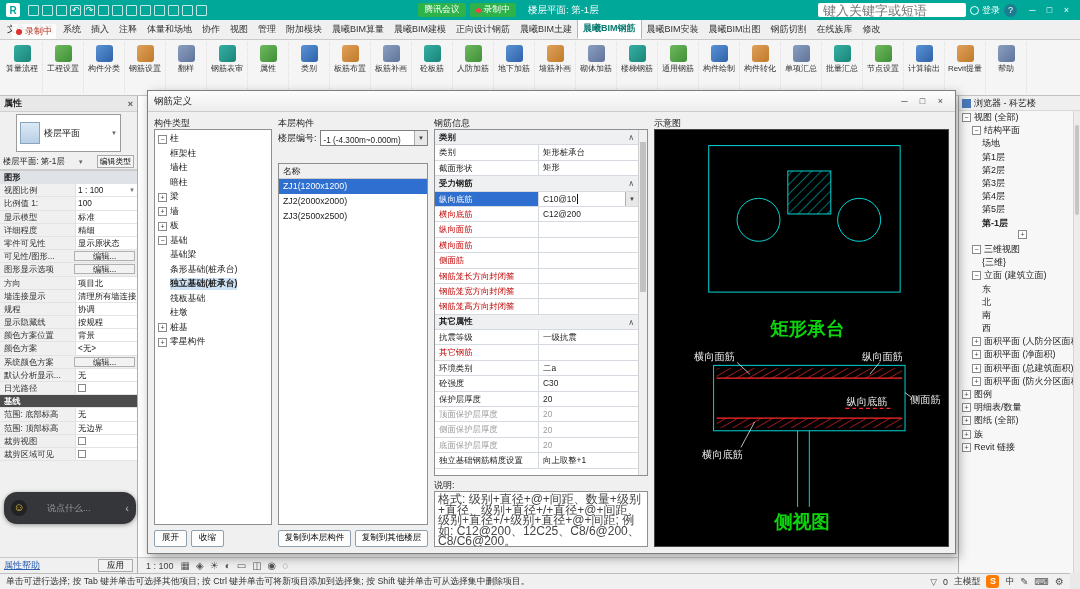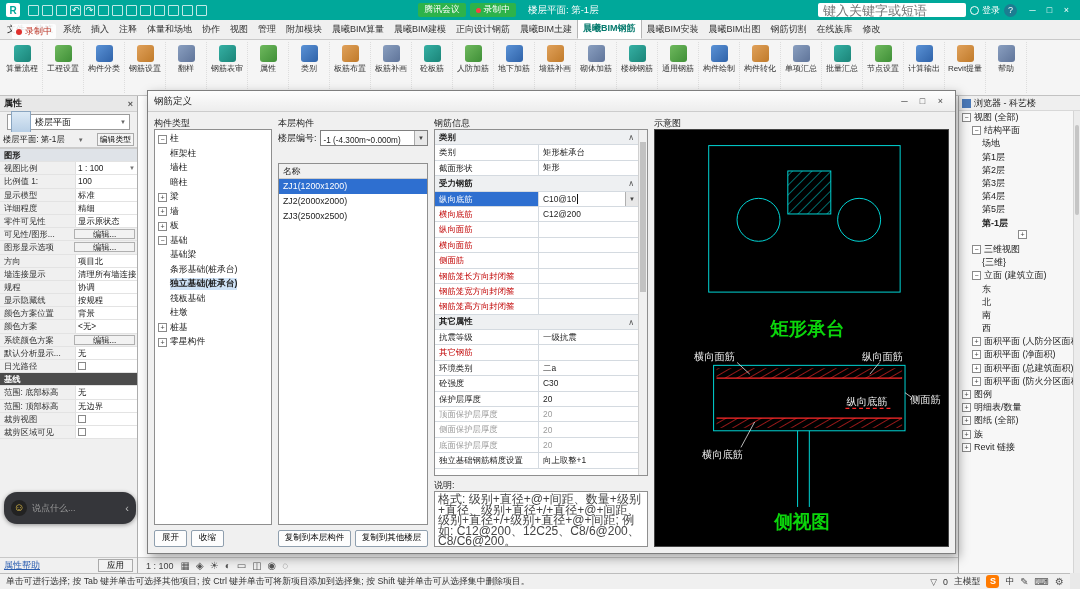--- a/index.html
+++ b/index.html
@@ -35,21 +35,21 @@
 .ricon.c1{background:linear-gradient(135deg,#6fb95e,#3f8f37)}
 .ricon.c2{background:linear-gradient(135deg,#5a92d6,#2f62a8)}
 .ricon.c3{background:linear-gradient(135deg,#e0a15a,#c07a2a)}
 .ricon.c4{background:linear-gradient(135deg,#8a9fc0,#5f7499)}
 .rlabel{font-size:8px;line-height:9px;text-align:center;color:#333;width:100%;overflow:hidden;max-height:19px}
 
 
 .props{position:absolute;left:0;top:96px;width:138px;bottom:16px;background:#f0f0f0;border-right:1px solid #adadad;display:flex;flex-direction:column;z-index:5}
 .phead{height:16px;display:flex;align-items:center;justify-content:space-between;padding:0 4px;font-weight:bold;background:#e8e8e8;border-bottom:1px solid #d0d0d0}
 .pclose::after{content:"×";color:#555}
-.ptype{height:16px;margin:2px 7px;background:#fff;border:1px solid #9b9b9b;display:flex;align-items:center;gap:4px;padding:0 3px}
+.ptype{height:38px;margin:2px 16px;background:#fff;border:1px solid #9b9b9b;display:flex;align-items:center;gap:4px;padding:0 3px}
 .ptype-ico{width:20px;height:22px;background:linear-gradient(180deg,#dce9f5,#b8cfe6);border:1px solid #8aa5c0;flex:none}
 .parrow{margin-left:auto;color:#666;font-size:6px}
 .parrow::after{content:"▼"}
 .pinst{height:16px;display:flex;align-items:center;gap:2px;padding:0 3px;background:#f0f0f0;border-bottom:1px solid #ccc;font-size:8.3px;white-space:nowrap;overflow:hidden}
 .pedit{margin-left:auto;font-size:7.8px;border:1px solid #aaa;background:#f5f5f5;height:13px;padding:0 2px;white-space:nowrap;flex:none}
 .prows{flex:1;overflow:hidden;border-top:1px solid #ccc}
 .prow{display:flex;height:13.2px;line-height:13px;border-bottom:1px solid #e3e3e3;font-size:8.3px;overflow:hidden}
 .prow.sec{background:#dfe3e8;font-weight:bold;padding-left:4px;display:block}
 .prow.sec.dark{background:#4c4c4c;color:#fff}
 .plab{flex:1.25;padding-left:4px;overflow:hidden;white-space:nowrap;color:#333}
@@ -129,21 +129,21 @@
 .sright{display:flex;align-items:center;gap:6px;white-space:nowrap}
 .funnel::after{content:"▽";color:#555}
 .sogou{width:13px;height:13px;background:#ff7a00;border-radius:3px;color:#fff;font-weight:bold;text-align:center;line-height:13px;font-size:9px}
 .sogou::after{content:"S"}
 .sico{color:#555;font-size:10px}
 .sico.pen::after{content:"✎"}
 .sico.kbd::after{content:"⌨"}
 .sico.gear::after{content:"⚙"}
 
 
-.chat{position:absolute;left:4px;top:492px;width:132px;height:26px;background:#35363a;border-radius:13px;display:flex;align-items:center;padding:16px 7px;gap:5px;box-shadow:0 1px 4px rgba(0,0,0,.4);z-index:30}
+.chat{position:absolute;left:4px;top:492px;width:132px;height:26px;background:#35363a;border-radius:13px;display:flex;align-items:center;padding:16px 7px;gap:20px;box-shadow:0 1px 4px rgba(0,0,0,.4);z-index:30}
 .cface{width:16px;height:16px;border-radius:50%;background:#222;color:#e8c44a;text-align:center;line-height:15px;font-size:11px;flex:none}
 .cface::after{content:"☺"}
 .ctext{color:#9a9a9a;font-size:9px;flex:1;white-space:nowrap;overflow:hidden}
 .cchev{color:#bbb;font-size:11px}
 .cchev::after{content:"‹"}
 .recbadge{position:absolute;left:12px;top:24px;display:flex;align-items:center;gap:3px;background:rgba(255,255,255,.85);border-radius:2px;padding:1px 4px;z-index:30;color:#c0392b;font-size:9px}
 .rdot{width:6px;height:6px;border-radius:50%;background:#e0302d}
 </style>
 </head>
 <body>

